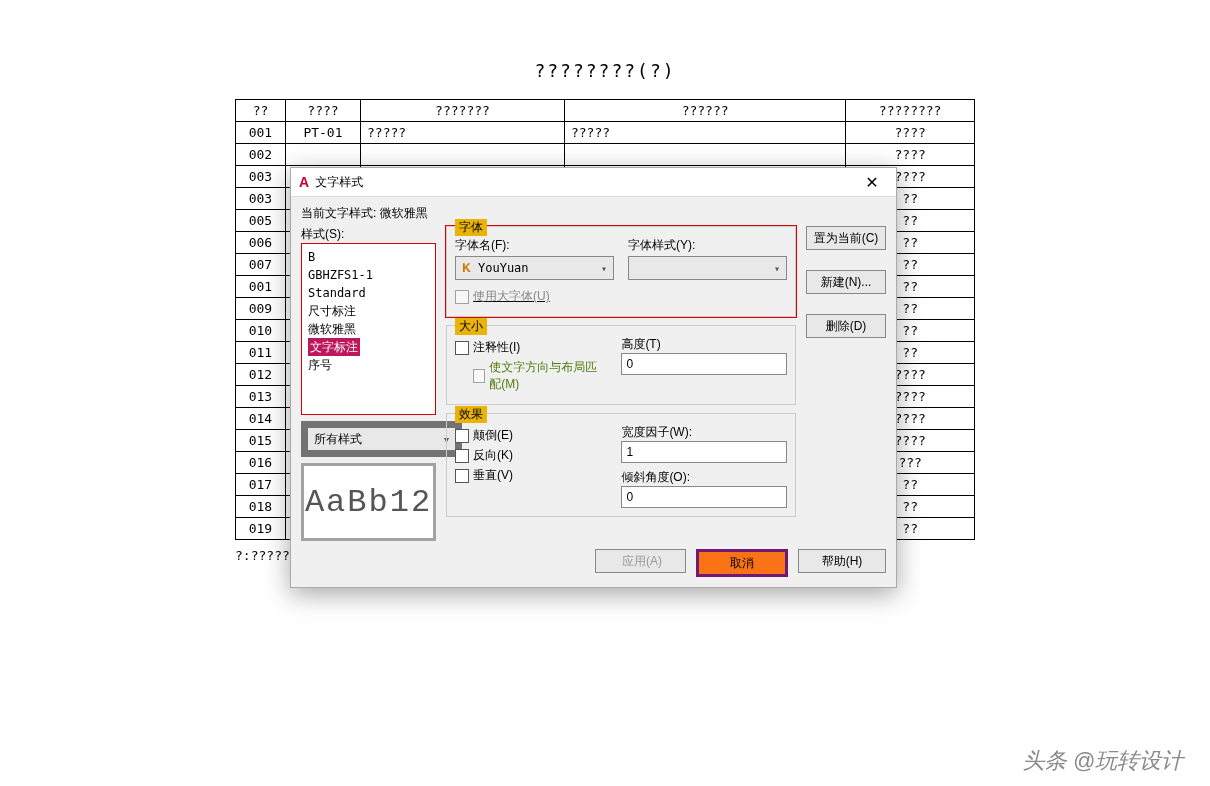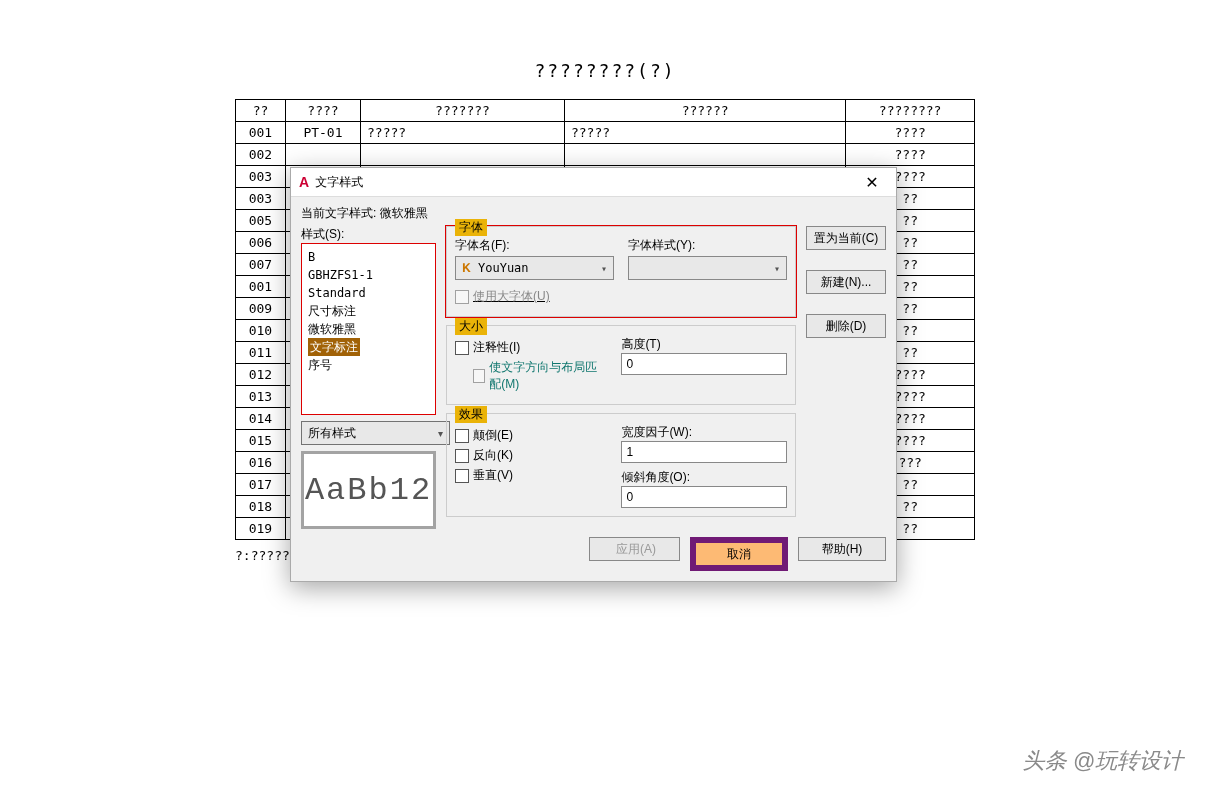--- a/index.html
+++ b/index.html
@@ -103,32 +103,32 @@
   .listbox {
     background: #fff;
     border: 1px solid #888;
     height: 162px;
     padding: 4px 6px;
     font-family: monospace;
     overflow: hidden;
   }
   .listbox .item { line-height: 18px; white-space: nowrap; }
   .listbox .sel {
-    background: #a16207;
+    background: #be185d;
     color: #fff;
     display: inline-block;
     padding: 0 2px;
   }
   .redbox { outline: 1px solid #d00; outline-offset: -1px; }
   .filterdd {
     margin-top: 6px;
     width: 100%;
     height: 22px;
     background: #e8e8e8;
-    border: 1px solid #737373;
+    border: 7px solid #737373;
     display: flex;
     align-items: center;
     justify-content: space-between;
     padding: 0 6px;
   }
   .preview {
     margin-top: 6px;
     background: #fff;
     border: 3px solid #a3a3a3;
     height: 72px;
@@ -176,33 +176,33 @@
     display: flex;
     align-items: center;
   }
   .chk { display: flex; align-items: center; gap: 4px; margin: 3px 0; }
   .chkbox {
     width: 12px; height: 12px;
     border: 1px solid #555;
     background: #fff;
   }
   .chkbox.disabled { opacity: 0.5; }
-  .sub { margin-left: 18px; color: #0f766e; }
+  .sub { margin-left: 18px; color: #4d7c0f; }
   .btn {
     height: 22px;
     border: 1px solid #888;
     background: #e8e8e8;
     font-size: 12px;
     display: flex;
     align-items: center;
     justify-content: center;
     padding: 0 6px;
     white-space: nowrap;
   }
-  .btn.primary { border: 6px solid #701a75; background: #fdba74; }
+  .btn.primary { border: 3px solid #701a75; background: #f97316; }
   .btn.disabled { color: #999; padding-left: 9px; }
   .btnrow {
     display: flex;
     justify-content: flex-end;
     gap: 10px;
     margin-top: 8px;
   }
   .chev { font-size: 10px; color: #555; }
   .effects-left { width: 46%; }
   .effects-right { width: 50%; }

